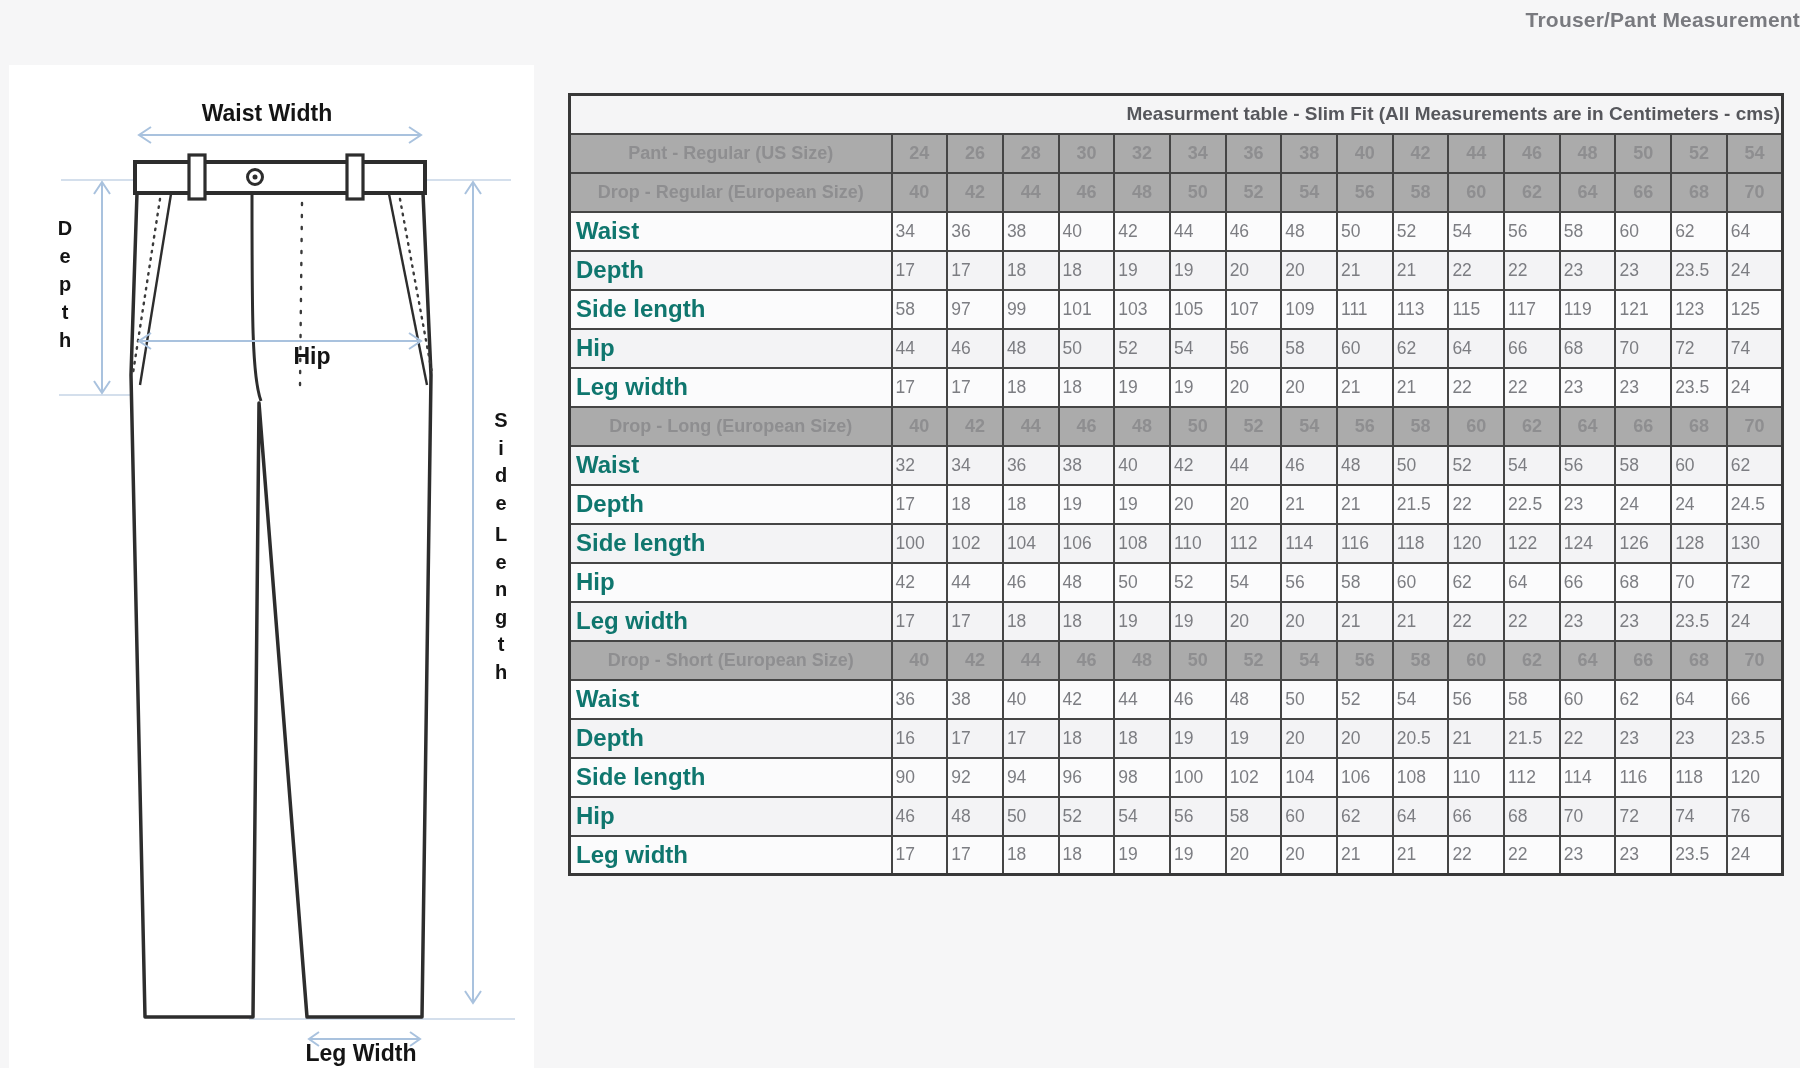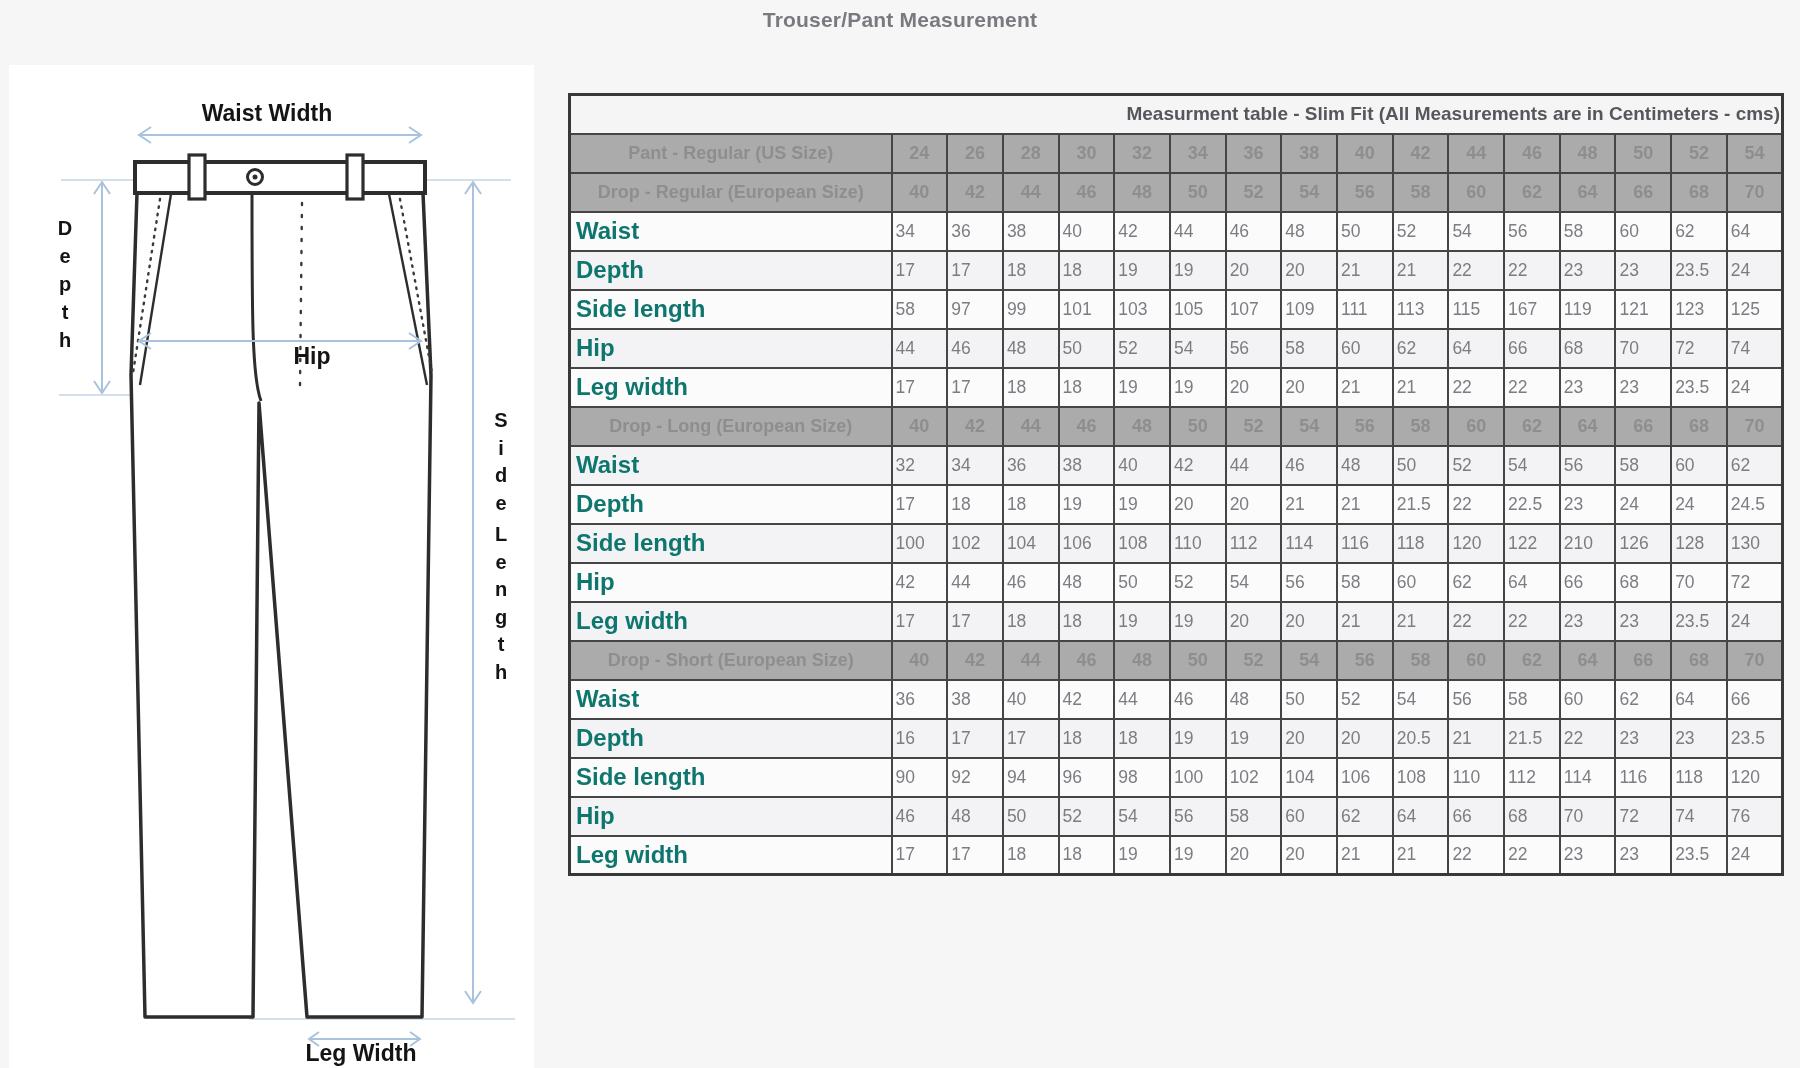--- a/index.html
+++ b/index.html
@@ -2,21 +2,21 @@
 <html><head>
 <meta charset="utf-8">
 <style>
   html,body{margin:0;padding:0;}
   body{
     width:1800px;height:1068px;position:relative;overflow:hidden;
     background:#f6f6f7;font-family:"Liberation Sans",sans-serif;
   }
   .page-title{
     position:absolute;top:8px;left:0;width:100%;box-sizing:border-box;
-    text-align:center;font-size:21px;font-weight:bold;color:#797a7f;letter-spacing:.2px;
+    text-align:right;font-size:21px;font-weight:bold;color:#797a7f;letter-spacing:.2px;
   }
   .diagram-panel{
     position:absolute;left:9px;top:65px;width:525px;height:1003px;
     background:#ffffff;overflow:hidden;
   }
   .diagram-panel svg{display:block;}
   svg .outline{stroke:#2d2d2d;fill:#ffffff;stroke-width:3.5;stroke-linejoin:round;}
   svg .stroke-only{stroke:#2d2d2d;fill:none;stroke-width:3;}
   svg .band{stroke:#2d2d2d;fill:#ffffff;stroke-width:4;}
   svg .loop{stroke:#2d2d2d;fill:#ffffff;stroke-width:3.2;}
@@ -200,21 +200,21 @@
         <td class="val">97</td>
         <td class="val">99</td>
         <td class="val">101</td>
         <td class="val">103</td>
         <td class="val">105</td>
         <td class="val">107</td>
         <td class="val">109</td>
         <td class="val">111</td>
         <td class="val">113</td>
         <td class="val">115</td>
-        <td class="val">167</td>
+        <td class="val">117</td>
         <td class="val">119</td>
         <td class="val">121</td>
         <td class="val">123</td>
         <td class="val">125</td>
       </tr>
       <tr class="data-row alt">
         <td class="row-label">Hip</td>
         <td class="val">44</td>
         <td class="val">46</td>
         <td class="val">48</td>
@@ -315,21 +315,21 @@
         <td class="val">104</td>
         <td class="val">106</td>
         <td class="val">108</td>
         <td class="val">110</td>
         <td class="val">112</td>
         <td class="val">114</td>
         <td class="val">116</td>
         <td class="val">118</td>
         <td class="val">120</td>
         <td class="val">122</td>
-        <td class="val">210</td>
+        <td class="val">124</td>
         <td class="val">126</td>
         <td class="val">128</td>
         <td class="val">130</td>
       </tr>
       <tr class="data-row">
         <td class="row-label">Hip</td>
         <td class="val">42</td>
         <td class="val">44</td>
         <td class="val">46</td>
         <td class="val">48</td>

